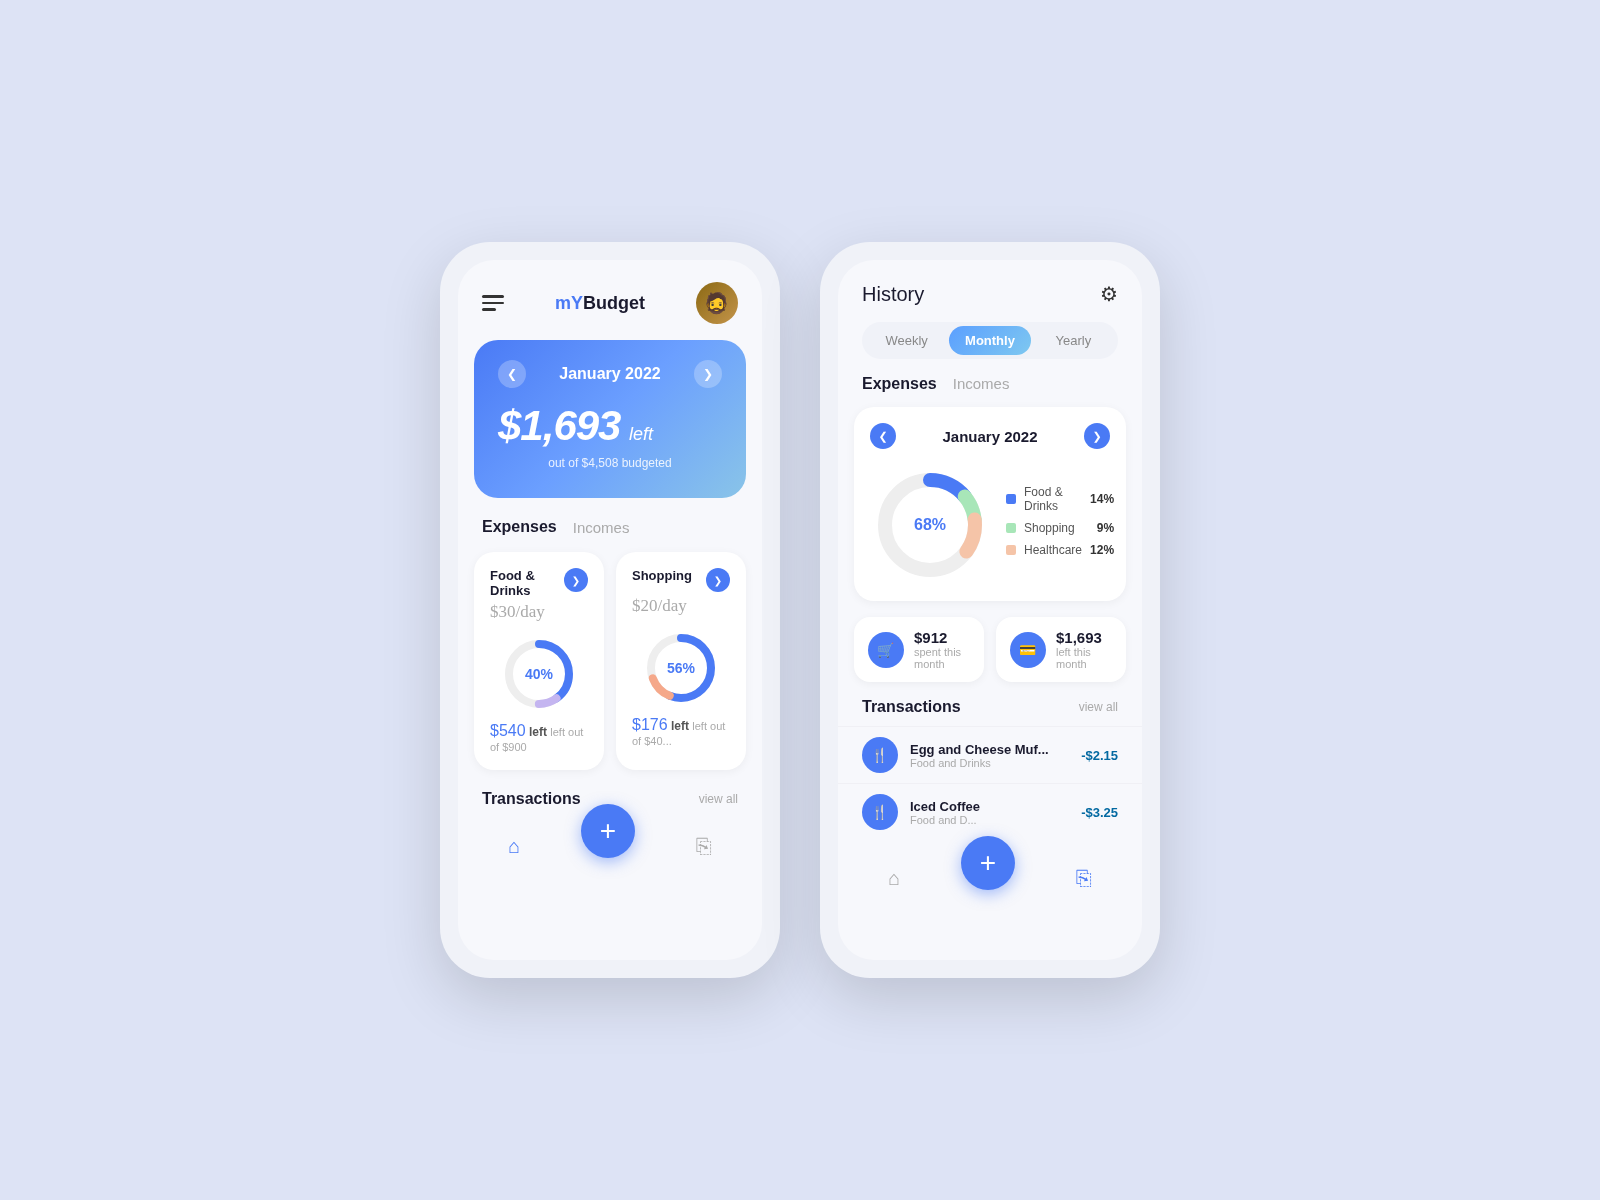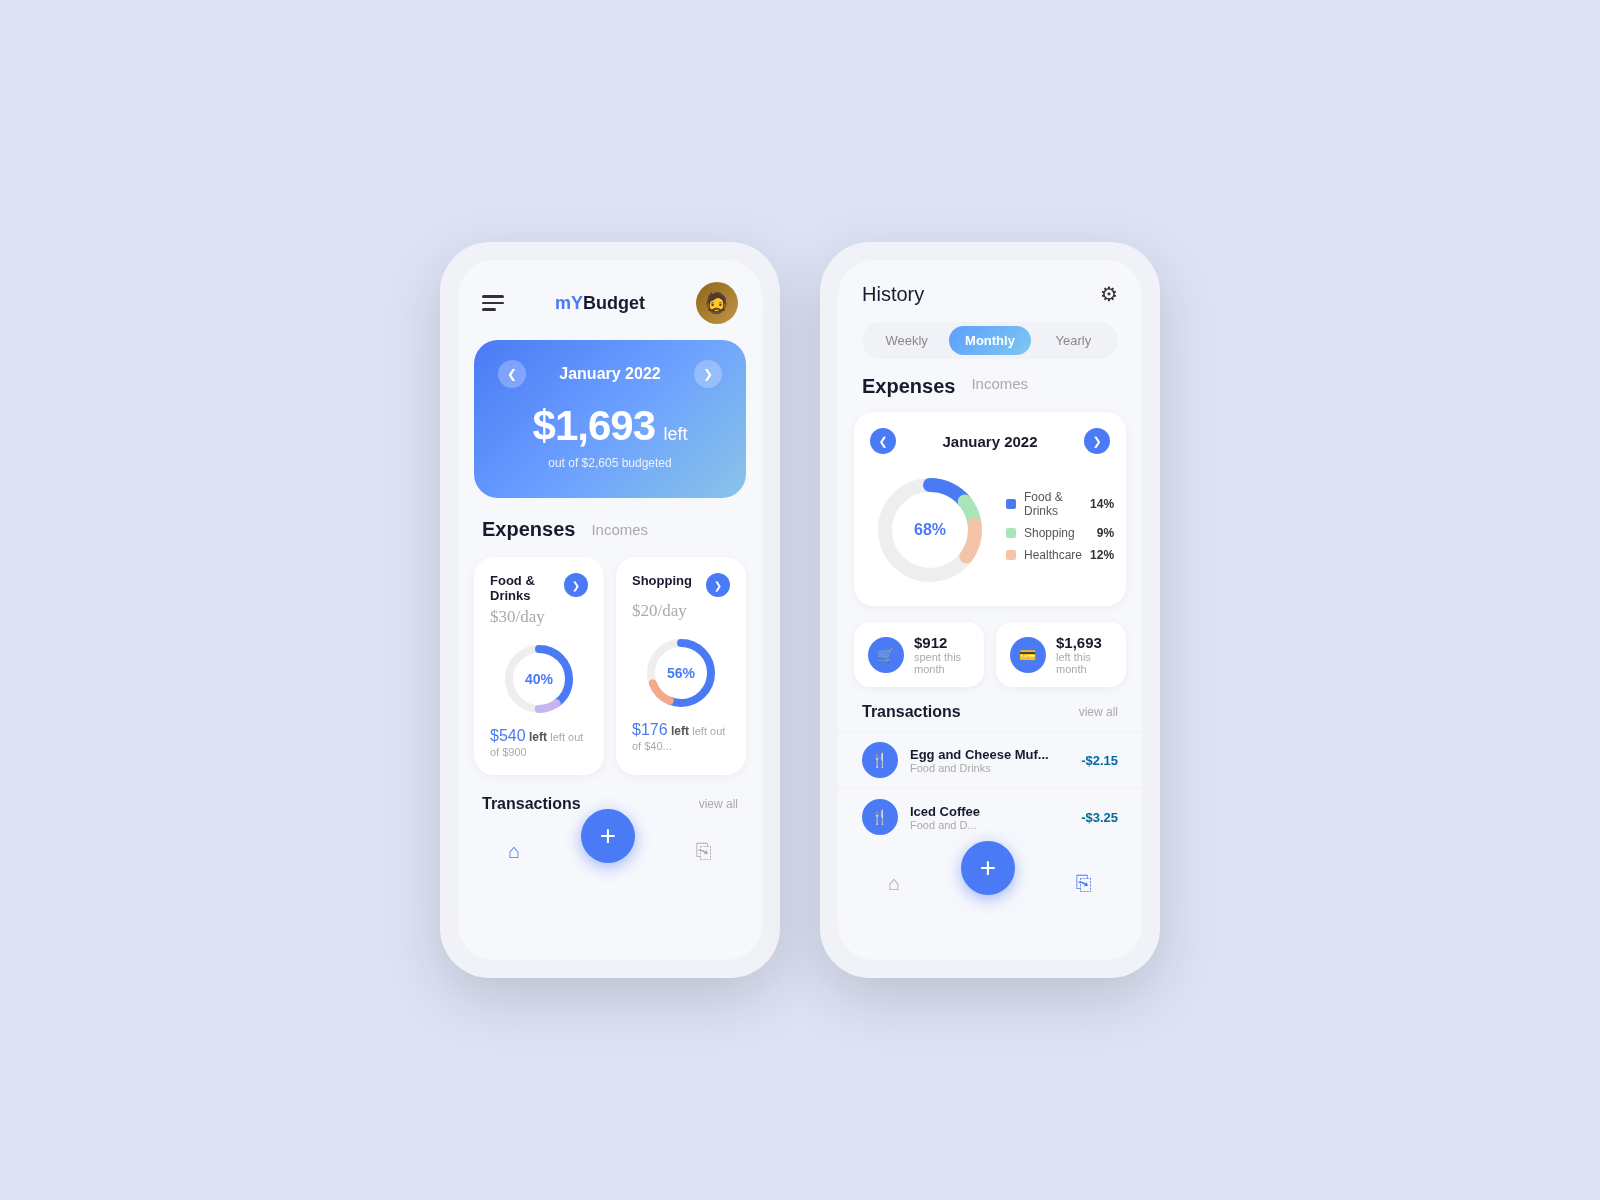--- a/index.html
+++ b/index.html
@@ -107,22 +107,22 @@
       justify-content: center;
       font-size: 12px;
       color: white;
       cursor: pointer;
     }
     .budget-month {
       font-size: 16px;
       font-weight: 600;
     }
     .budget-amount {
-      text-align: center;
       margin-bottom: 6px;
+      font-style: italic;
     }
     .budget-amount .amount {
       font-size: 42px;
       font-weight: 800;
       letter-spacing: -1px;
     }
     .budget-amount .left-label {
       font-size: 18px;
       font-weight: 400;
       margin-left: 4px;
@@ -135,21 +135,21 @@
 
     
     .section-tabs {
       display: flex;
       padding: 0 24px;
       margin-bottom: 16px;
       gap: 16px;
       align-items: center;
     }
     .tab-active {
-      font-size: 20px;
+      font-size: 16px;
       font-weight: 700;
       color: #1a1a2e;
     }
     .tab-inactive {
       font-size: 15px;
       font-weight: 500;
       color: #aaa;
       cursor: pointer;
     }
 
@@ -532,21 +532,21 @@
         <div class="budget-card">
           <div class="budget-card-nav">
             <div class="nav-arrow">❮</div>
             <span class="budget-month">January 2022</span>
             <div class="nav-arrow">❯</div>
           </div>
           <div class="budget-amount">
             <span class="amount">$1,693</span>
             <span class="left-label">left</span>
           </div>
-          <div class="budget-subtitle">out of $2,605 budgeted</div>
+          <div class="budget-subtitle">out of $4,508 budgeted</div>
         </div>
 
         <div class="section-tabs">
           <span class="tab-active">Expenses</span>
           <span class="tab-inactive">Incomes</span>
         </div>
 
         <div class="expense-grid">
 
           <div class="expense-card">

